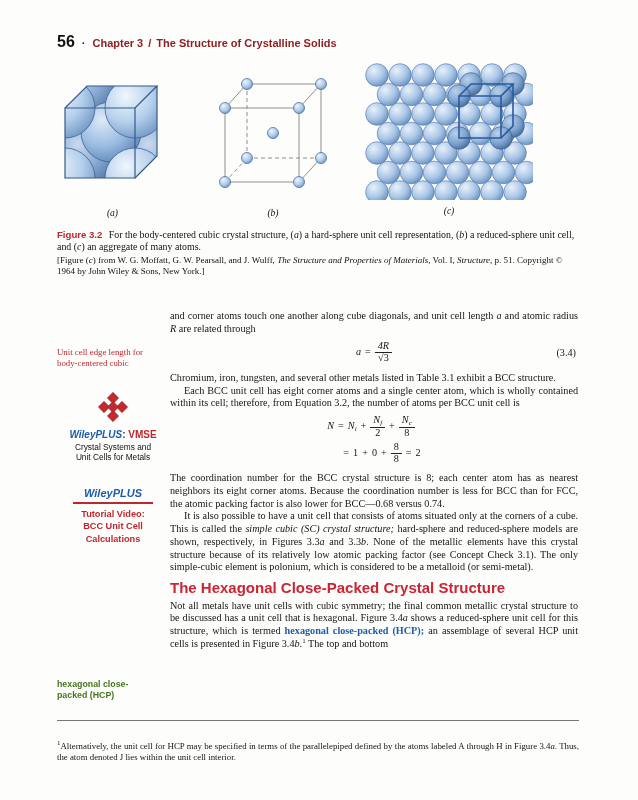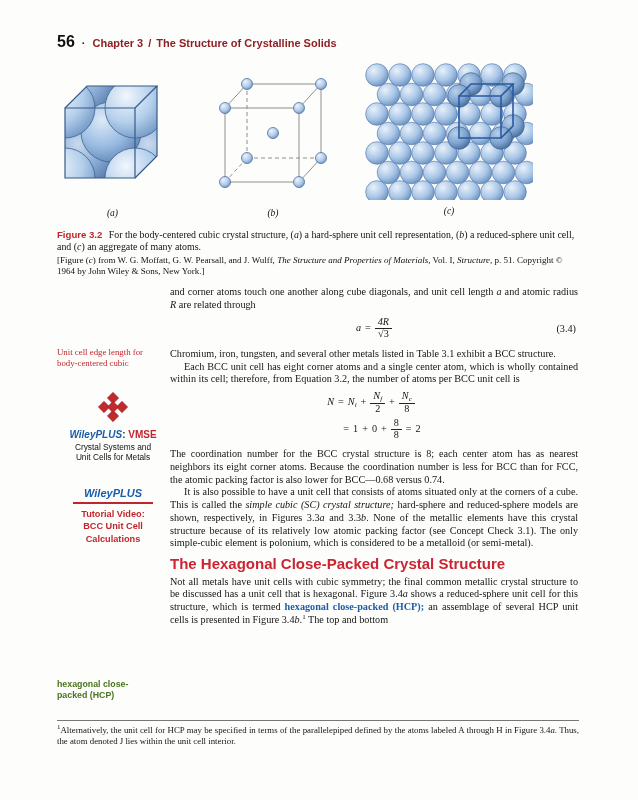--- a/index.html
+++ b/index.html
@@ -35,21 +35,21 @@
   .vm-colon { color: #333; }
   .vm { color: #c0272d; }
   .vmse-sub { font-size: 8.3px; line-height: 10.3px; color: #111; margin-top: 2px; }
   .tutorial-block { position: absolute; top: 487px; left: 57px; width: 112px; text-align: center; font-family: "Liberation Sans", sans-serif; }
   .wp-logo { font-size: 11px; font-weight: bold; font-style: italic; color: #1a5dab; }
   .red-rule { width: 80px; height: 2px; background: #c0272d; margin: 3px auto 4px; }
   .tut-line { font-size: 9.2px; line-height: 12.3px; font-weight: bold; color: #c0272d; }
   .hcp-note { position: absolute; top: 679px; left: 57px; width: 100px; font-family: "Liberation Sans", sans-serif; font-size: 8.8px; line-height: 10.8px; font-weight: bold; color: #47761d; }
 
   
-  .text-col { position: absolute; top: 286px; left: 170px; width: 408px; font-size: 10.2px; line-height: 12.7px; color: #141414; text-align: justify; }
+  .text-col { position: absolute; top: 310px; left: 170px; width: 408px; font-size: 10.2px; line-height: 12.7px; color: #141414; text-align: justify; }
   .text-col p { margin: 0; }
   .indent { text-indent: 14px; }
   .i { font-style: italic; }
   .sup { font-size: 7px; vertical-align: super; line-height: 0; }
   .blue-b { color: #1a5dab; font-weight: bold; }
 
   
   .eq-row { position: relative; text-align: center; margin: 6px 0 8px; }
   .eq-inner { display: inline-block; }
   .eq-op { padding: 0 4px; }
@@ -59,21 +59,21 @@
   .eq-tag { position: absolute; right: 2px; top: 50%; transform: translateY(-50%); }
   .eqn { text-align: center; margin: 5px 0 8px; }
   .eqn-inner { display: inline-block; text-align: left; }
   .eq-line { display: block; }
   .eq-line.line2 { margin-left: 12px; margin-top: 3px; }
   .sub { font-size: 7px; font-style: italic; vertical-align: -2px; }
 
   .section-heading { font-family: "Liberation Sans", sans-serif; font-size: 15px; color: #cc2433; margin: 8px 0 5px; font-weight: bold; text-align: left; }
 
   
-  .footnote { position: absolute; top: 720px; left: 57px; width: 522px; font-size: 8.8px; line-height: 11px; border-top: 1px solid #777; padding-top: 4px; color: #141414; text-align: justify; }
+  .footnote { position: absolute; top: 720px; left: 57px; width: 522px; font-size: 8.8px; line-height: 11px; border-top: 1px solid #777; padding-top: 20px; color: #141414; text-align: justify; }
 </style>
 </head>
 <body>
 
 <div class="page">
 
   <header class="running-head">
     <span class="hnum">56</span><span class="hsep">·</span><span class="hred">Chapter 3</span><span class="hred hslash">/</span><span class="hred">The Structure of Crystalline Solids</span>
   </header>
 

